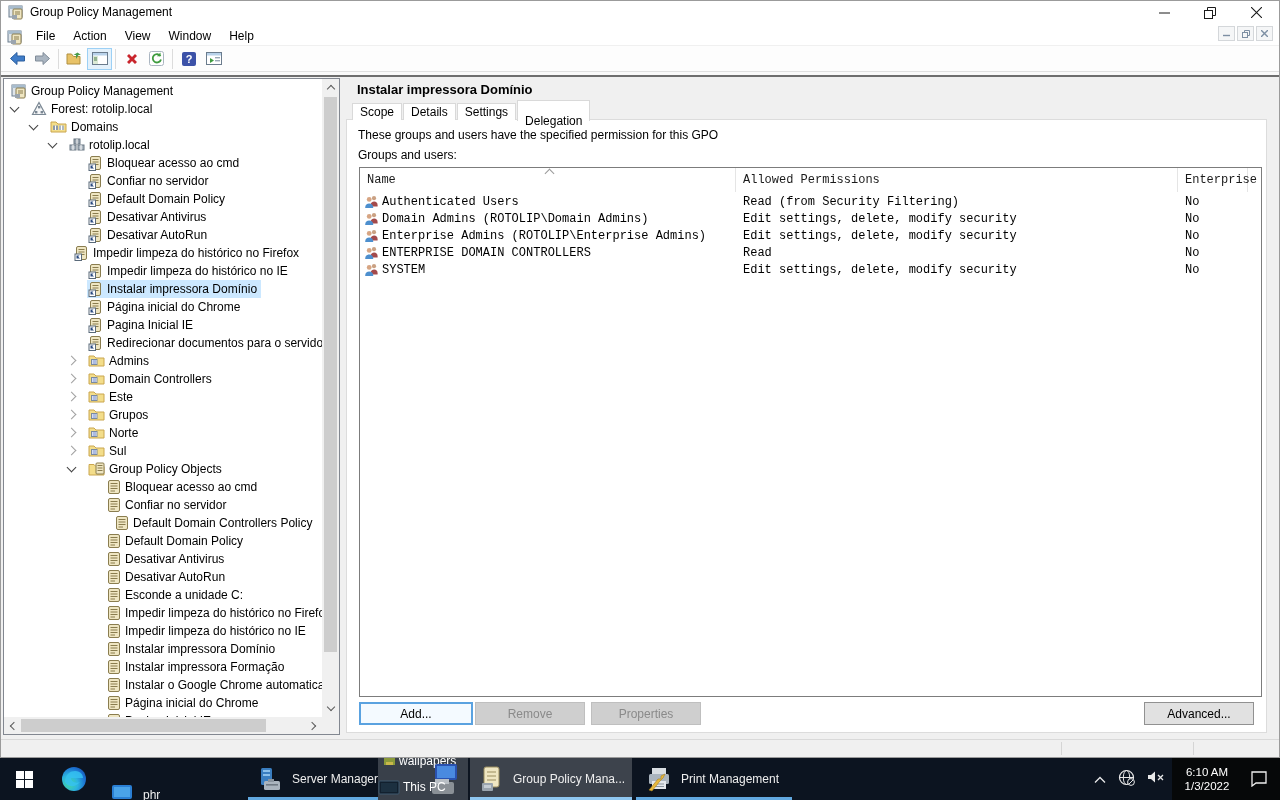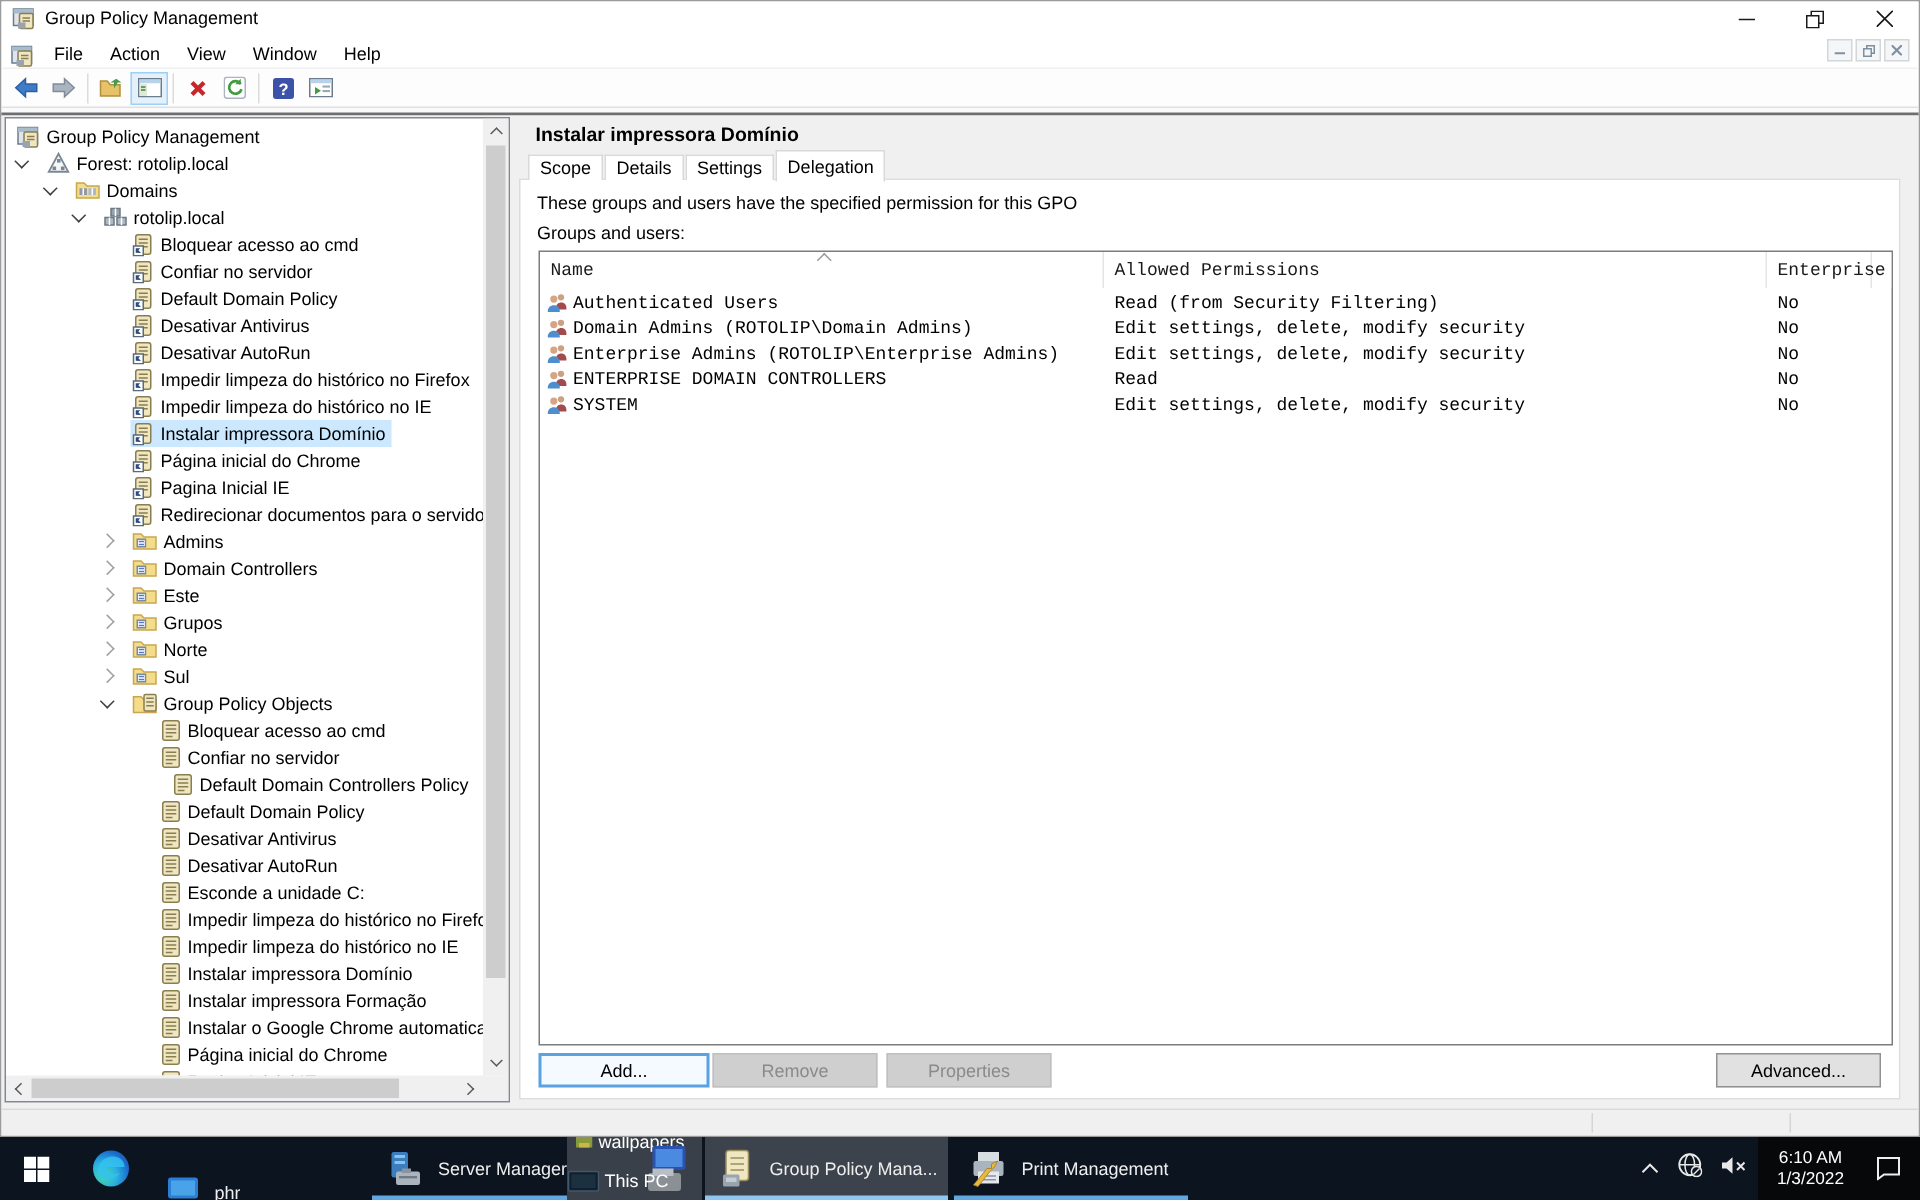--- a/index.html
+++ b/index.html
@@ -44,21 +44,21 @@
   .sb-arrow { position:absolute; width:17px; height:17px; display:flex; align-items:center; justify-content:center; }
   .sb-chev { width:6px; height:6px; border-top:1.4px solid #5a5a5a; border-right:1.4px solid #5a5a5a; }
   .vthumb { position:absolute; left:2px; width:13px; background:#cdcdcd; }
   .hthumb { position:absolute; top:2px; height:13px; background:#cdcdcd; }
 
   
   .results { position:absolute; left:345px; top:0; right:12px; bottom:6px; }
   .r-title { position:absolute; left:11px; top:5px; font-size:13px; font-weight:bold; }
   .tabstrip { position:absolute; left:6px; top:22px; height:21px; display:flex; align-items:flex-end; z-index:3; }
   .tab { height:17px; background:#fff; border:1px solid #d9d9d9; border-bottom:none; font-size:12px; padding:1px 7px 0 7px; margin-right:1px; }
-  .tab.active { height:21px; padding-top:3px; margin-bottom:-1px; z-index:4; position:relative; }
+  .tab.active { height:21px; padding-top:13px; margin-bottom:-1px; z-index:4; position:relative; }
   .page { position:absolute; left:0; top:42px; right:0; bottom:0; background:#fff; border:1px solid #dcdcdc; }
   .desc { position:absolute; left:11px; top:8px; font-size:12px; }
   .grp-label { position:absolute; left:11px; top:28px; font-size:12px; }
 
   .perm-table { position:absolute; left:12px; top:47px; right:4px; height:530px; background:#fff; border:1px solid #7c7c7c; overflow:hidden;font-family:Liberation Mono, monospace; }
   .pth { position:absolute; top:0; left:0; right:0; height:24px; background:#fff; font-size:12px; }
   .ptc { position:absolute; top:0; height:24px; display:flex; align-items:center; padding-left:7px; color:#1a1a1a; border-right:1px solid #e5e5e5; }
   .sort { position:absolute; top:2px; width:7px; height:7px; border-top:1.5px solid #9a9a9a; border-right:1.5px solid #9a9a9a; transform:rotate(-45deg); }
   .ptr { position:absolute; left:0; right:0; height:17px; font-size:12px; }
   .ptr .cell { position:absolute; top:0; height:17px; display:flex; align-items:center; white-space:nowrap; overflow:hidden; }
@@ -367,21 +367,21 @@
                   <line x1="4.5" y1="7" x2="10.5" y2="7" stroke="#8a7d4f"></line>
                   <line x1="4.5" y1="9.5" x2="10.5" y2="9.5" stroke="#8a7d4f"></line>
                   <rect x="1" y="9" width="6.5" height="6.5" fill="#fff" stroke="#5a6a7a"></rect>
                   <path d="M2.5 13.5 L2.5 10.5 L5.5 10.5 L4.2 11.8 L6 13.6 Z" fill="#2a4a80"></path>
                 </svg>
               </span>
               <span>Desativar AutoRun</span>
             </span>
           </div>
           <div class="tree-row" style="top: 164px;">
-            <span class="node" style="left: 82px; text-align: center;">
+            <span class="node" style="left: 68px; text-align: center;">
               <span class="icon">
                 <svg width="15" height="16">
                   <rect x="2.5" y="1.5" width="10" height="13" rx="1.5" fill="#efe6c2" stroke="#8a7d4f"></rect>
                   <line x1="4.5" y1="4.5" x2="10.5" y2="4.5" stroke="#8a7d4f"></line>
                   <line x1="4.5" y1="7" x2="10.5" y2="7" stroke="#8a7d4f"></line>
                   <line x1="4.5" y1="9.5" x2="10.5" y2="9.5" stroke="#8a7d4f"></line>
                   <rect x="1" y="9" width="6.5" height="6.5" fill="#fff" stroke="#5a6a7a"></rect>
                   <path d="M2.5 13.5 L2.5 10.5 L5.5 10.5 L4.2 11.8 L6 13.6 Z" fill="#2a4a80"></path>
                 </svg>
               </span>

